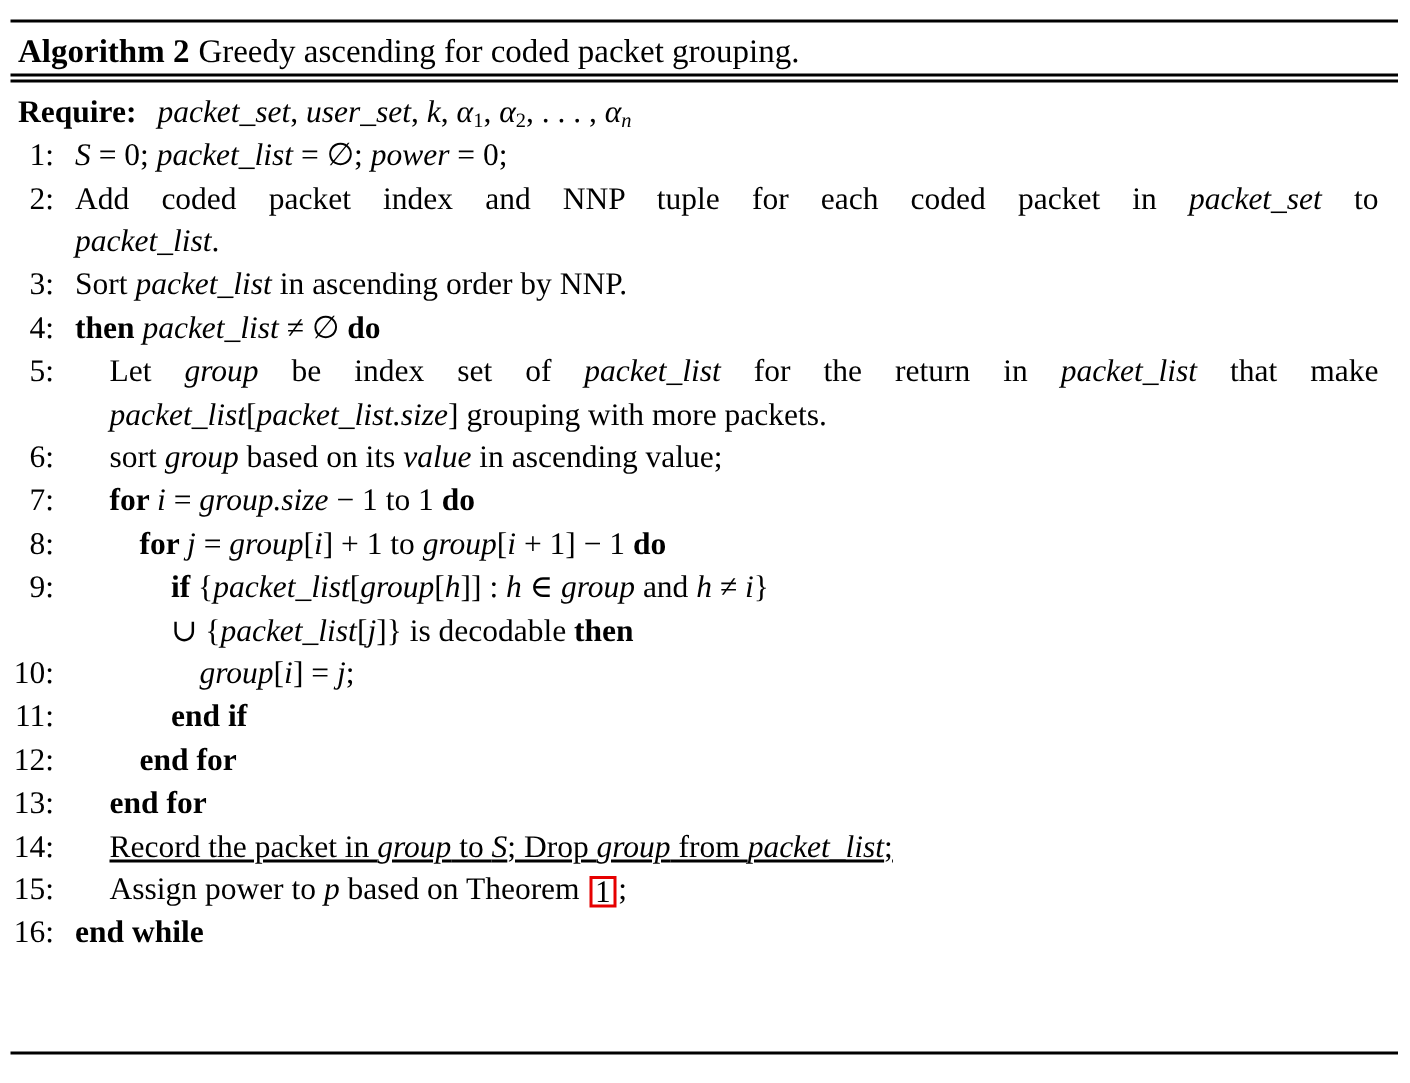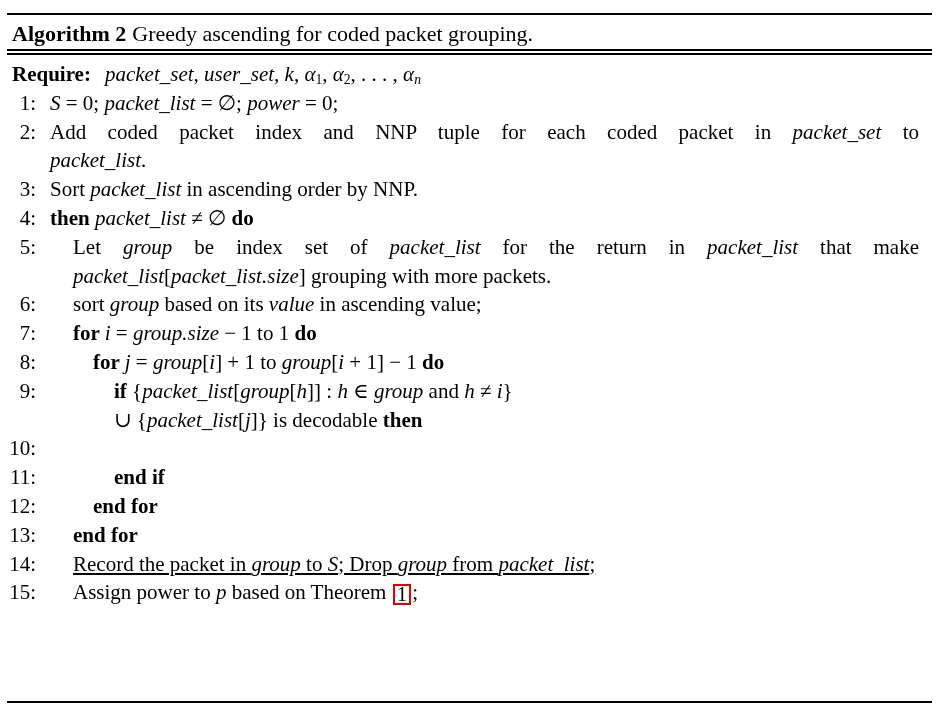--- a/index.html
+++ b/index.html
@@ -101,20 +101,21 @@
       </div>
       <div class="row">
         <span class="num">9:</span>
         <span class="txt" style="margin-left: 114px;"><span class="sg-b">if </span><span class="sg-n">{</span><span class="sg-i">packet_list</span><span class="sg-n">[</span><span class="sg-i">group</span><span class="sg-n">[</span><span class="sg-i">h</span><span class="sg-n">]] : </span><span class="sg-i">h</span><span class="sg-n"> ∈ </span><span class="sg-i">group</span><span class="sg-n"> and </span><span class="sg-i">h</span><span class="sg-n"> ≠ </span><span class="sg-i">i</span><span class="sg-n">}</span></span>
       </div>
       <div class="row">
         <span class="txt" style="margin-left: 114px;"><span class="sg-n">∪ {</span><span class="sg-i">packet_list</span><span class="sg-n">[</span><span class="sg-i">j</span><span class="sg-n">]} is decodable </span><span class="sg-b">then</span></span>
       </div>
       <div class="row">
         <span class="num">10:</span>
+        <span class="txt" style="margin-left: 133px;"><span class="sg-i">group</span><span class="sg-n">[</span><span class="sg-i">i</span><span class="sg-n">] = </span><span class="sg-i">j</span><span class="sg-n">;</span></span>
       </div>
       <div class="row">
         <span class="num">11:</span>
         <span class="txt" style="margin-left: 114px;"><span class="sg-b">end if</span></span>
       </div>
       <div class="row">
         <span class="num">12:</span>
         <span class="txt" style="margin-left: 93px;"><span class="sg-b">end for</span></span>
       </div>
       <div class="row">
@@ -122,15 +123,19 @@
         <span class="txt" style="margin-left: 73px;"><span class="sg-b">end for</span></span>
       </div>
       <div class="row">
         <span class="num">14:</span>
         <span class="txt" style="margin-left: 73px; text-decoration: underline;"><span class="sg-n">Record the packet in </span><span class="sg-i">group</span><span class="sg-n"> to </span><span class="sg-i">S</span><span class="sg-n">; Drop </span><span class="sg-i">group</span><span class="sg-n"> from </span><span class="sg-i">packet_list</span><span class="sg-n">;</span></span>
       </div>
       <div class="row">
         <span class="num">15:</span>
         <span class="txt" style="margin-left: 73px;"><span class="sg-n">Assign power to </span><span class="sg-i">p</span><span class="sg-n"> based on Theorem </span><span class="sg-ref" style="border-color: rgb(230, 0, 0);">1</span><span class="sg-n">;</span></span>
       </div>
+      <div class="row">
+        <span class="num">16:</span>
+        <span class="txt" style="margin-left: 50px;"><span class="sg-b">end while</span></span>
+      </div>
     </div>
   <div class="rule rule-bottom"></div>
 </div>
 
 </body></html>

